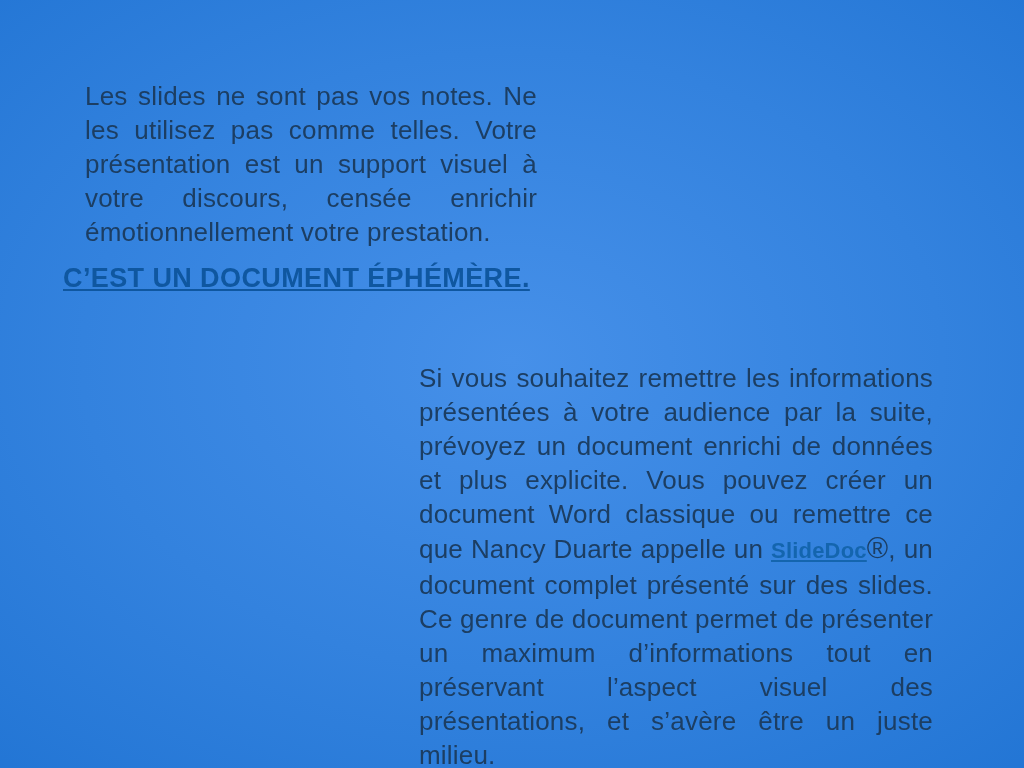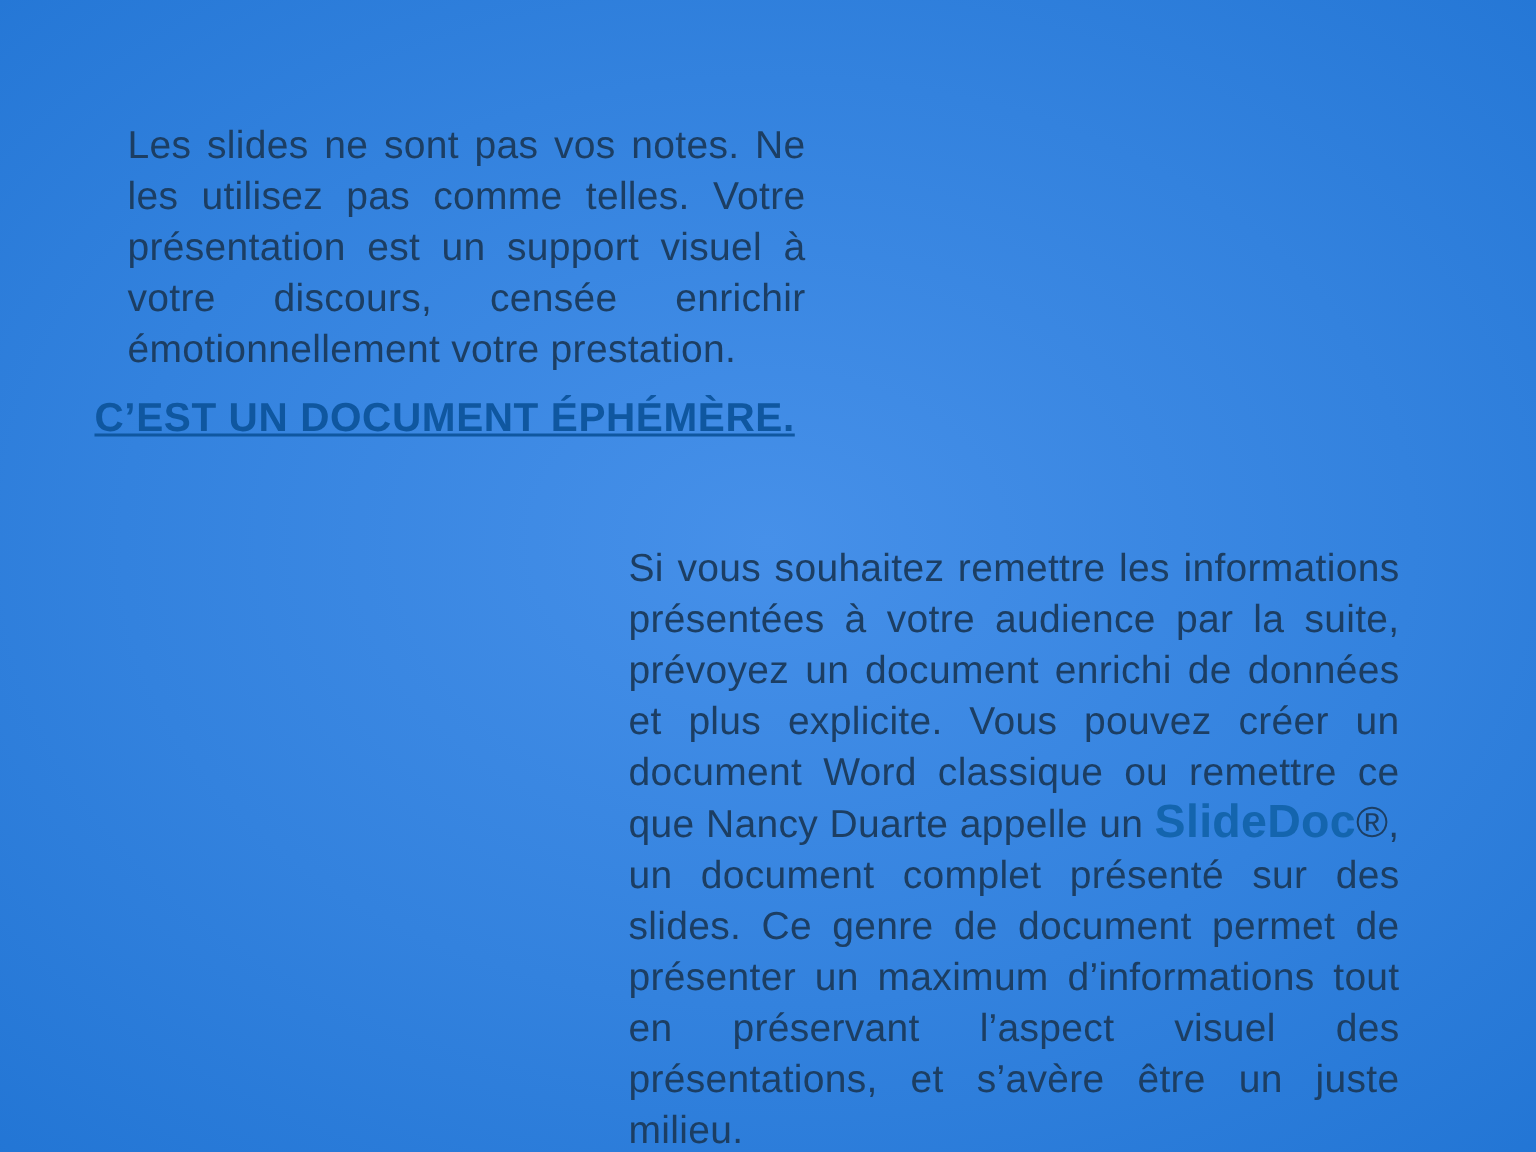--- a/index.html
+++ b/index.html
@@ -54,23 +54,24 @@
   }
 
   .para2 {
     left: 419px;
     top: 335px;
     width: 514px;
   }
 
   .slidedoc-brand {
     font-weight: 700;
-    font-size: 31px;
+    font-size: 22px;
     letter-spacing: 0.2px;
     color: var(--slidedoc-text, #1465ae);
+    text-decoration: underline;
   }
 
   .registered-mark {
     font-size: 29px;
     color: var(--body-text, #1c3e63);
   }
 </style>
 </head>
 <body>
 

